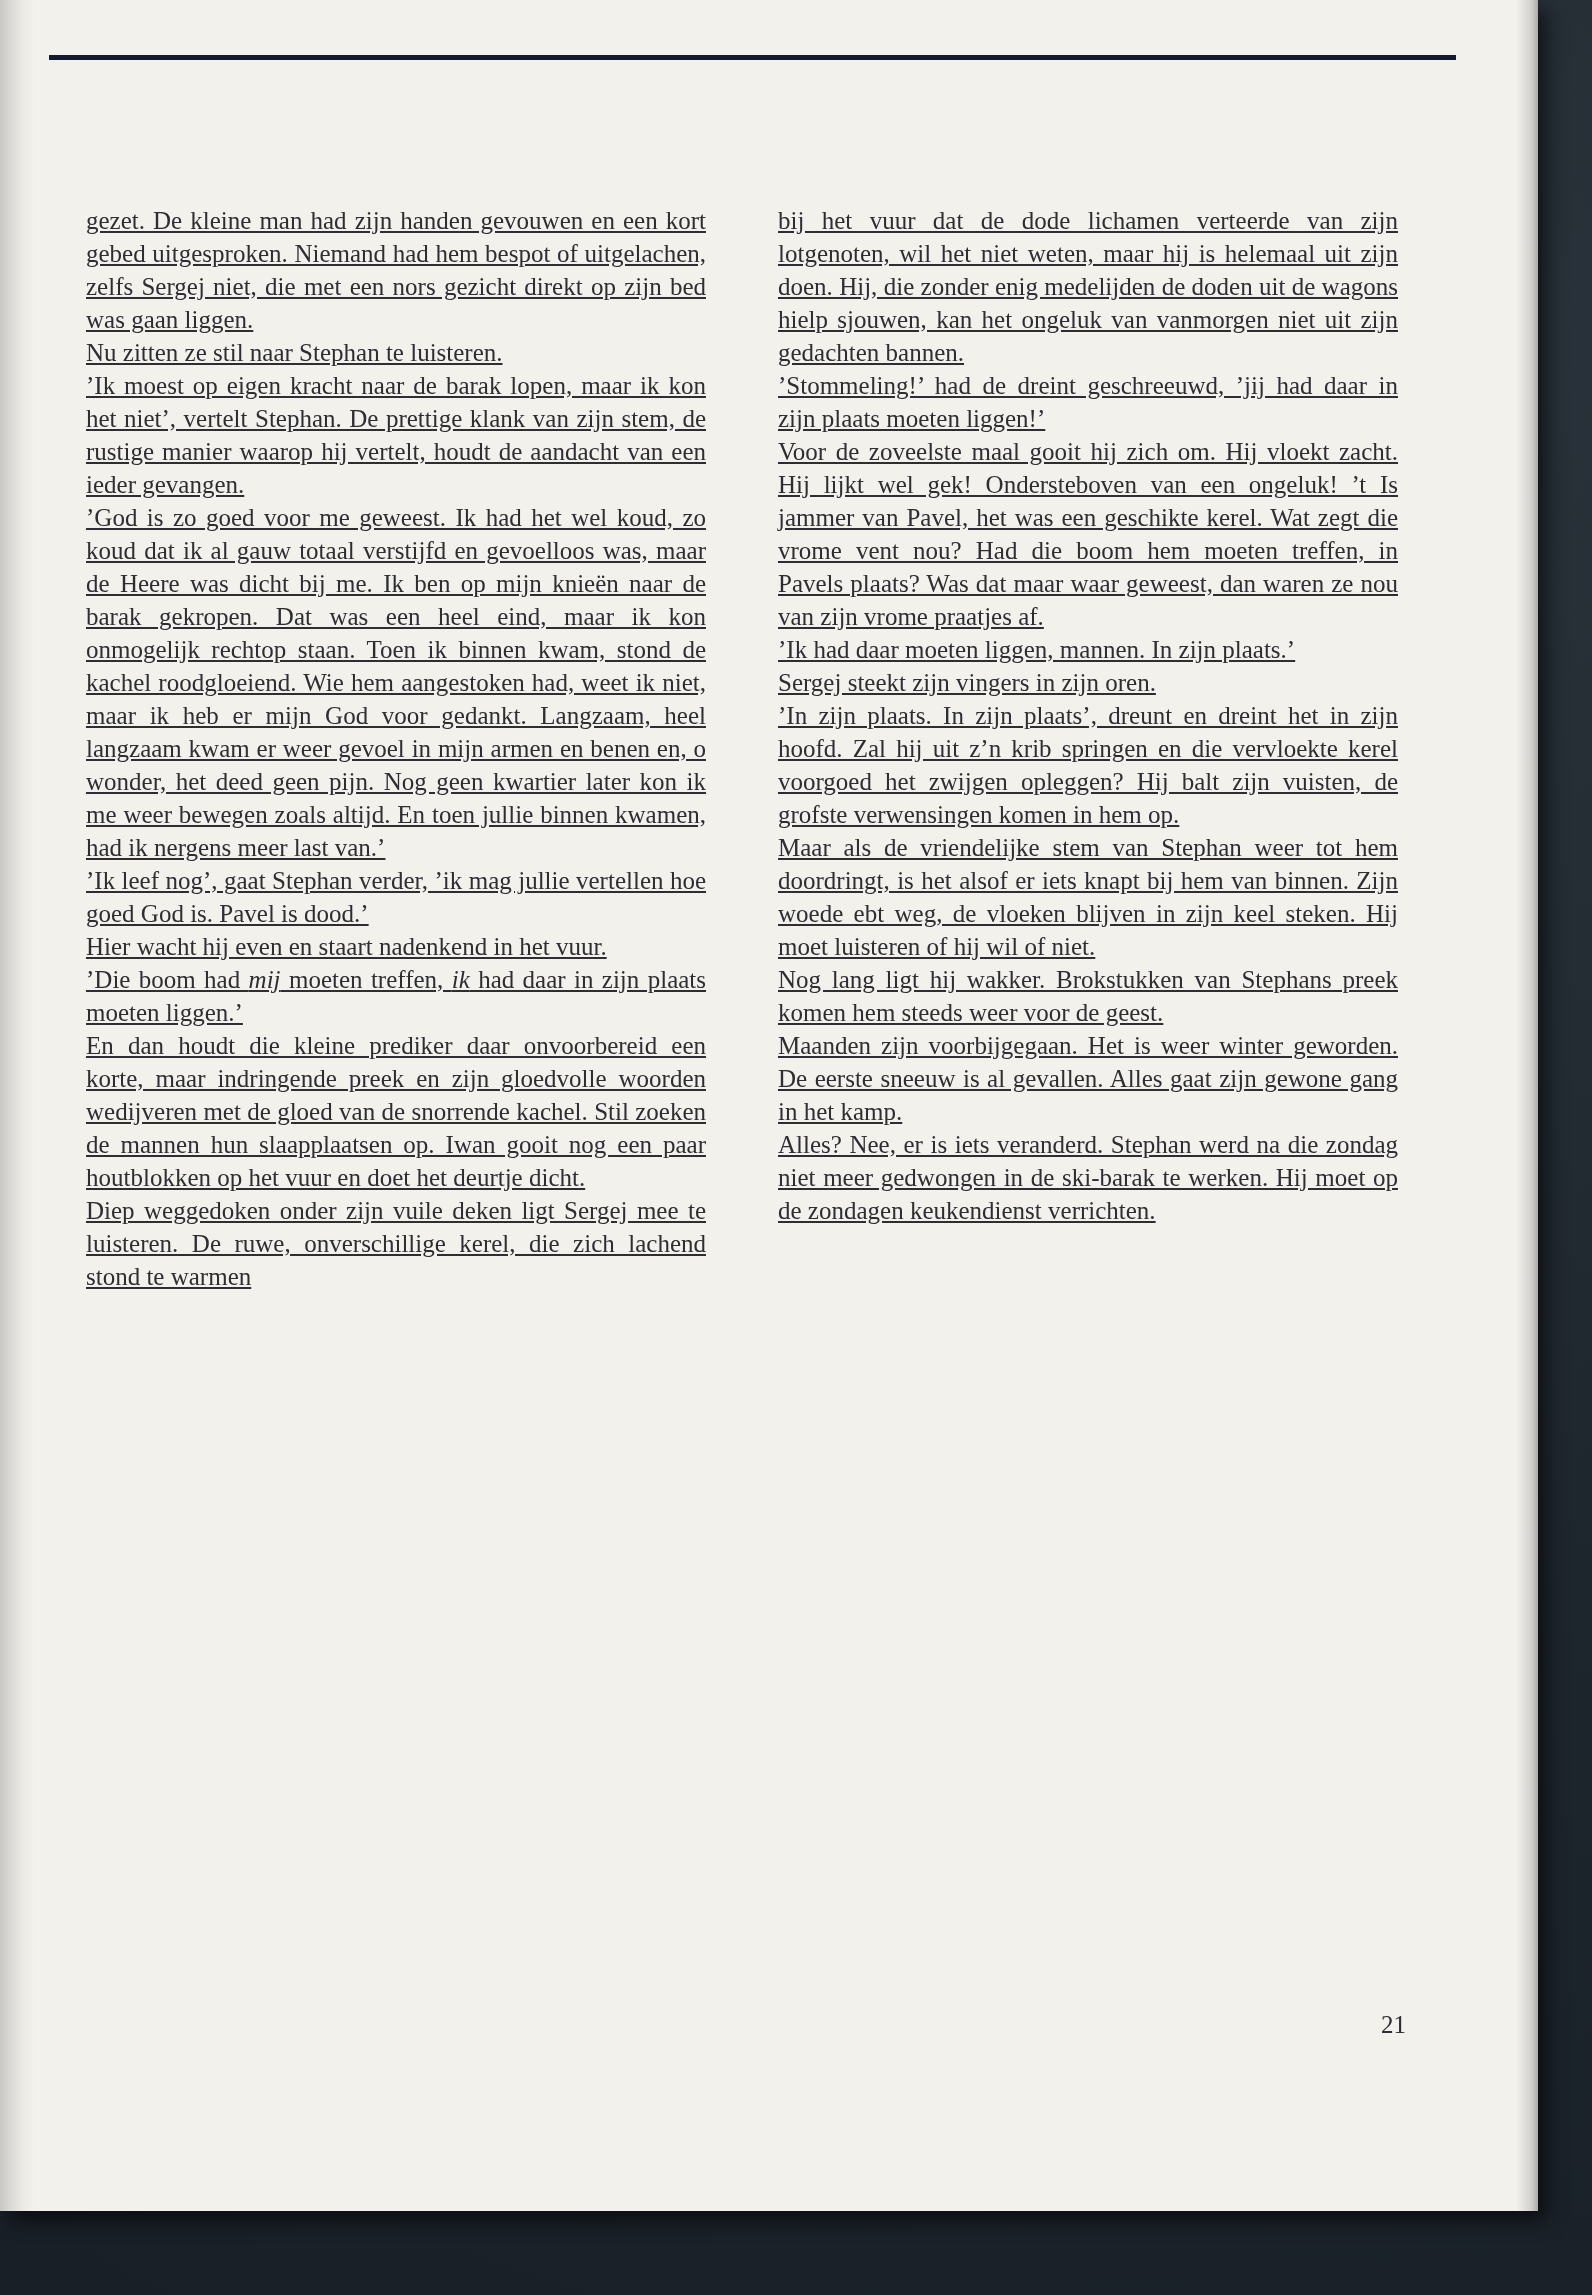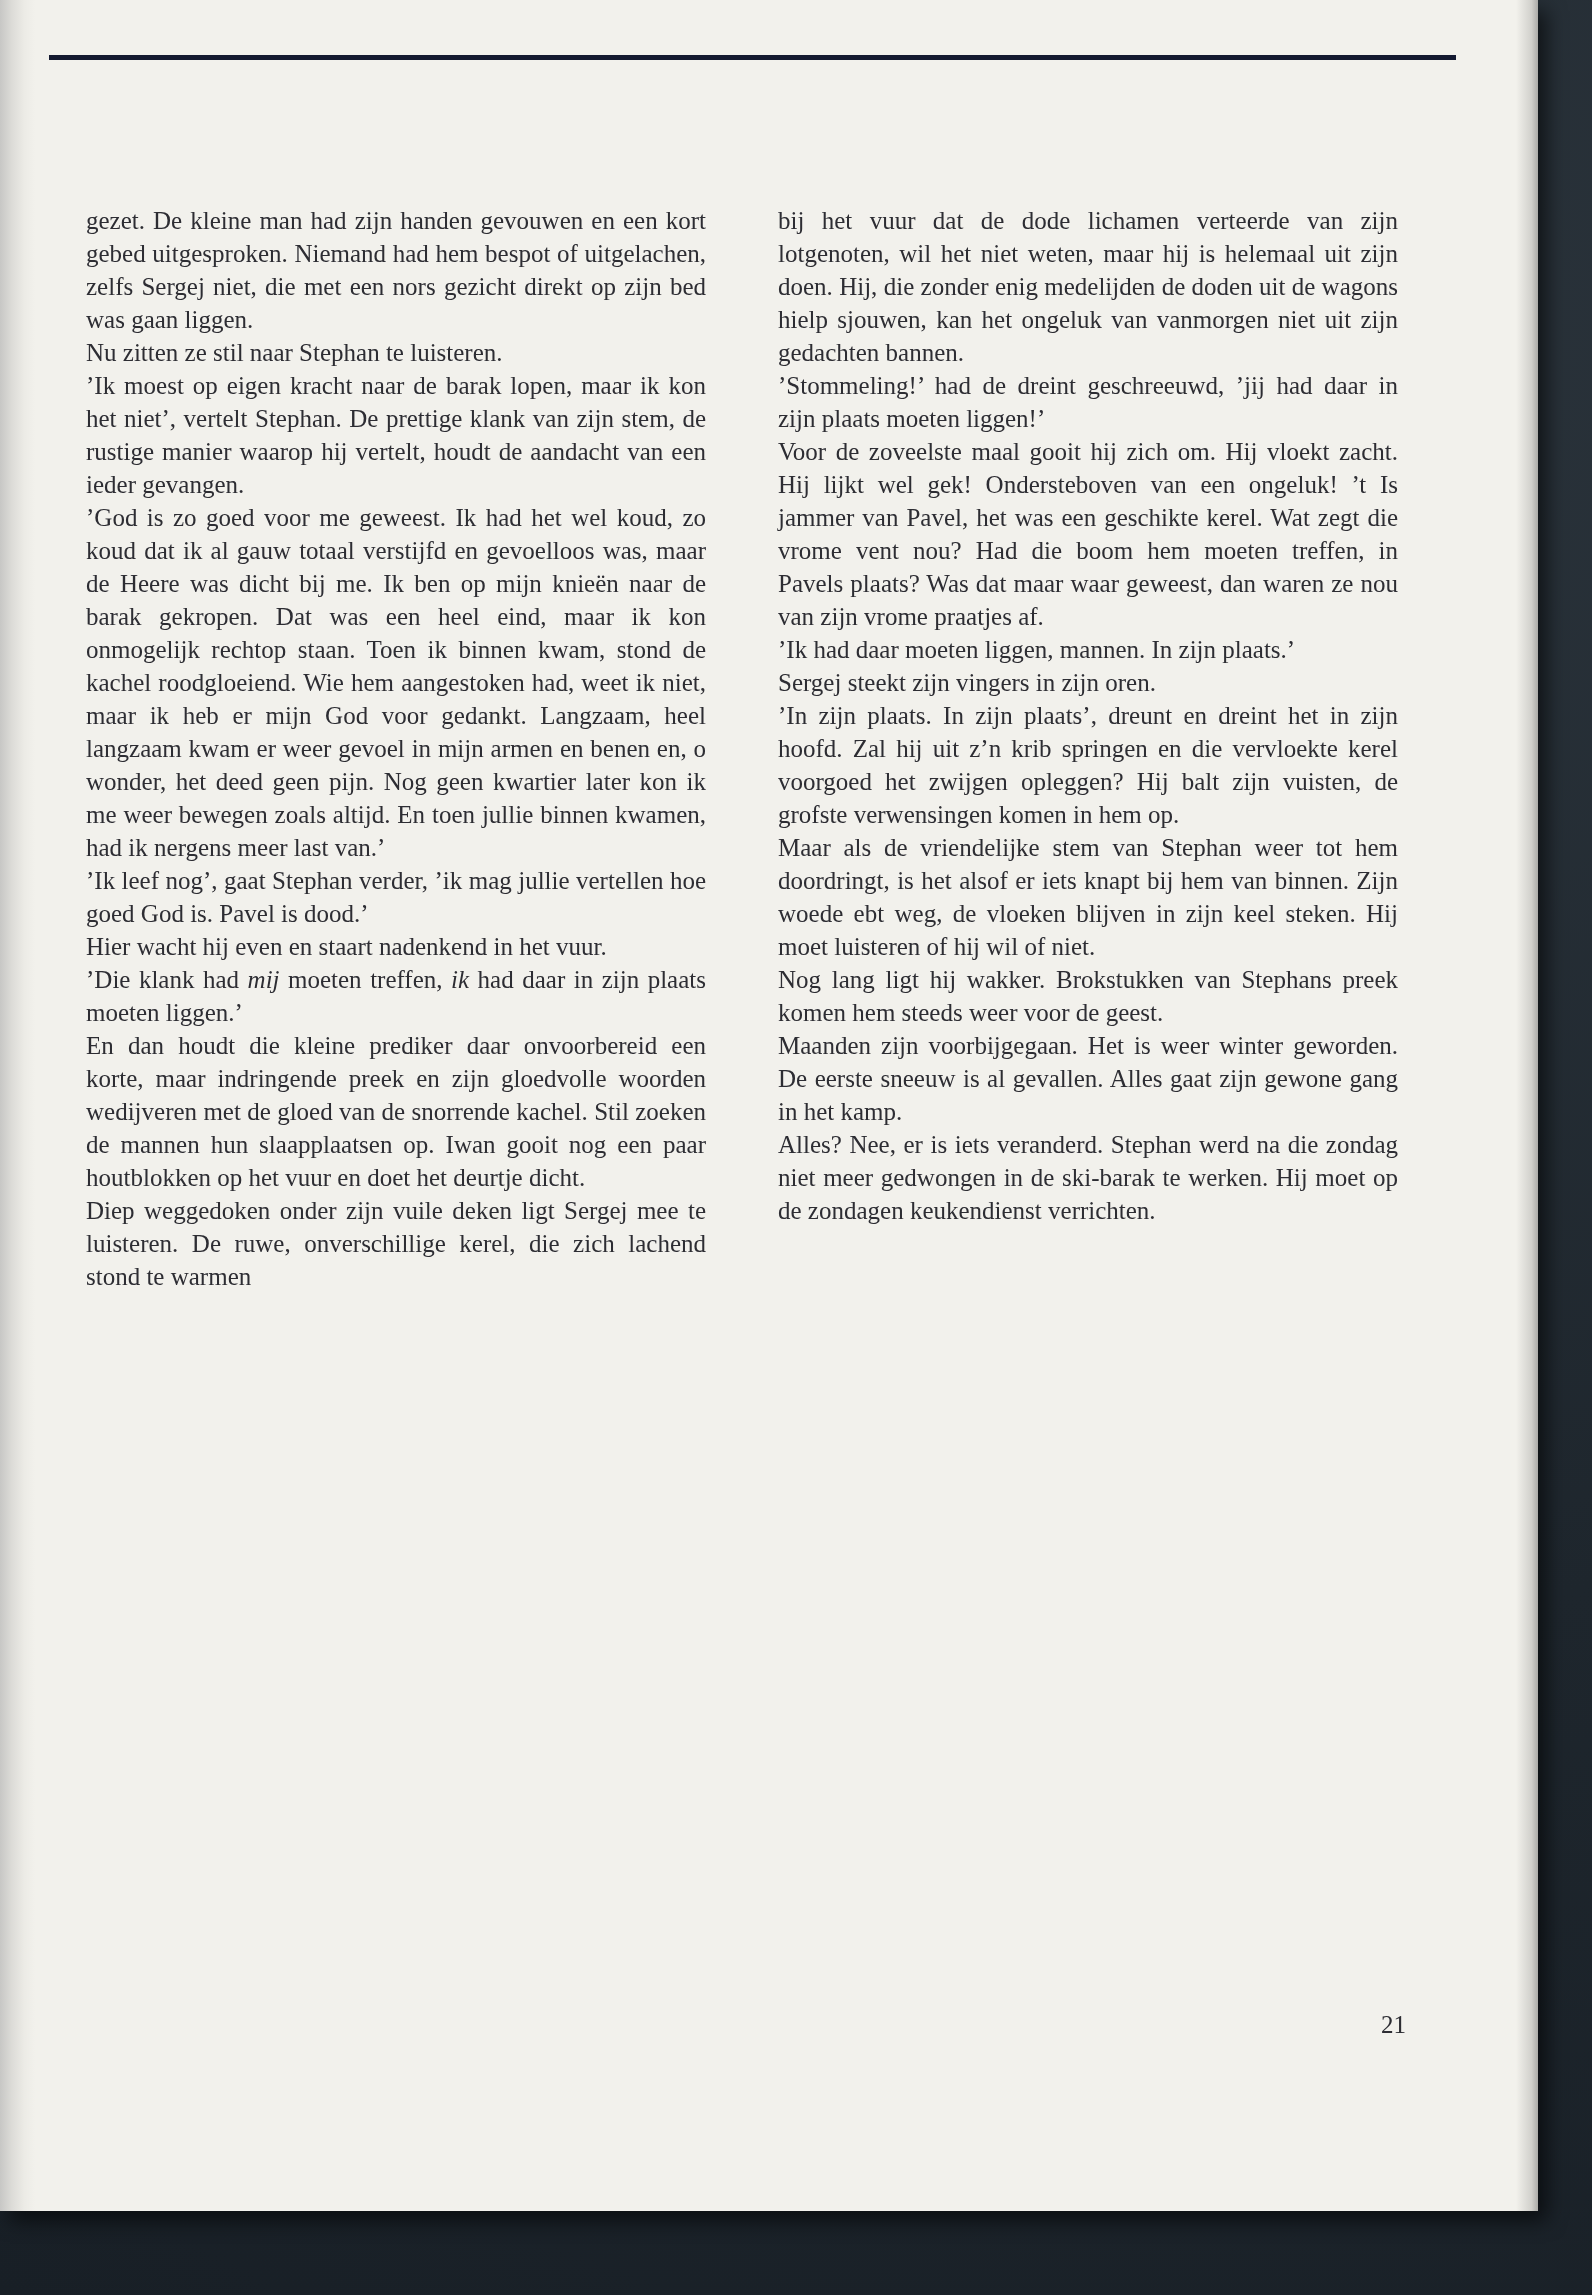--- a/index.html
+++ b/index.html
@@ -63,20 +63,21 @@
   }
   .col {
     width: 620px;
     color: #2d2d33;
     font-size: 25px;
     line-height: 33px;
     text-align: justify;
   }
   .col p {
     margin: 0;
+    text-decoration: underline;
   }
   .gap1 { margin-top: 34px; }
   .gap2 { margin-top: 67px; }
   em { font-style: italic; margin-top: 15px; }
   .page-number {
     position: absolute;
     left: 1302px;
     top: 2011px;
     width: 104px;
     text-align: right;
@@ -92,21 +93,21 @@
 
   <div class="columns">
 
     <div class="col">
       <p>gezet. De kleine man had zijn handen gevouwen en een kort gebed uitgesproken. Niemand had hem bespot of uitgelachen, zelfs Sergej niet, die met een nors gezicht direkt op zijn bed was gaan liggen.</p>
       <p>Nu zitten ze stil naar Stephan te luisteren.</p>
       <p>’Ik moest op eigen kracht naar de barak lopen, maar ik kon het niet’, vertelt Stephan. De prettige klank van zijn stem, de rustige manier waarop hij vertelt, houdt de aandacht van een ieder gevangen.</p>
       <p>’God is zo goed voor me geweest. Ik had het wel koud, zo koud dat ik al gauw totaal verstijfd en gevoelloos was, maar de Heere was dicht bij me. Ik ben op mijn knieën naar de barak gekropen. Dat was een heel eind, maar ik kon onmogelijk rechtop staan. Toen ik binnen kwam, stond de kachel roodgloeiend. Wie hem aangestoken had, weet ik niet, maar ik heb er mijn God voor gedankt. Langzaam, heel langzaam kwam er weer gevoel in mijn armen en benen en, o wonder, het deed geen pijn. Nog geen kwartier later kon ik me weer bewegen zoals altijd. En toen jullie binnen kwamen, had ik nergens meer last van.’</p>
       <p>’Ik leef nog’, gaat Stephan verder, ’ik mag jullie vertellen hoe goed God is. Pavel is dood.’</p>
       <p>Hier wacht hij even en staart nadenkend in het vuur.</p>
-      <p><span>’Die klank had </span><em>mij</em><span> moeten treffen, </span><em>ik</em><span> had daar in zijn plaats moeten liggen.’</span></p>
+      <p><span>’Die boom had </span><em>mij</em><span> moeten treffen, </span><em>ik</em><span> had daar in zijn plaats moeten liggen.’</span></p>
       <p>En dan houdt die kleine prediker daar onvoorbereid een korte, maar indringende preek en zijn gloedvolle woorden wedijveren met de gloed van de snorrende kachel. Stil zoeken de mannen hun slaapplaatsen op. Iwan gooit nog een paar houtblokken op het vuur en doet het deurtje dicht.</p>
       <p class="gap1">Diep weggedoken onder zijn vuile deken ligt Sergej mee te luisteren. De ruwe, onverschillige kerel, die zich lachend stond te warmen</p>
     </div>
 
     <div class="col">
       <p>bij het vuur dat de dode lichamen verteerde van zijn lotgenoten, wil het niet weten, maar hij is helemaal uit zijn doen. Hij, die zonder enig medelijden de doden uit de wagons hielp sjouwen, kan het ongeluk van vanmorgen niet uit zijn gedachten bannen.</p>
       <p>’Stommeling!’ had de dreint geschreeuwd, ’jij had daar in zijn plaats moeten liggen!’</p>
       <p>Voor de zoveelste maal gooit hij zich om. Hij vloekt zacht. Hij lijkt wel gek! Ondersteboven van een ongeluk! ’t Is jammer van Pavel, het was een geschikte kerel. Wat zegt die vrome vent nou? Had die boom hem moeten treffen, in Pavels plaats? Was dat maar waar geweest, dan waren ze nou van zijn vrome praatjes af.</p>
       <p>’Ik had daar moeten liggen, mannen. In zijn plaats.’</p>
       <p>Sergej steekt zijn vingers in zijn oren.</p>

